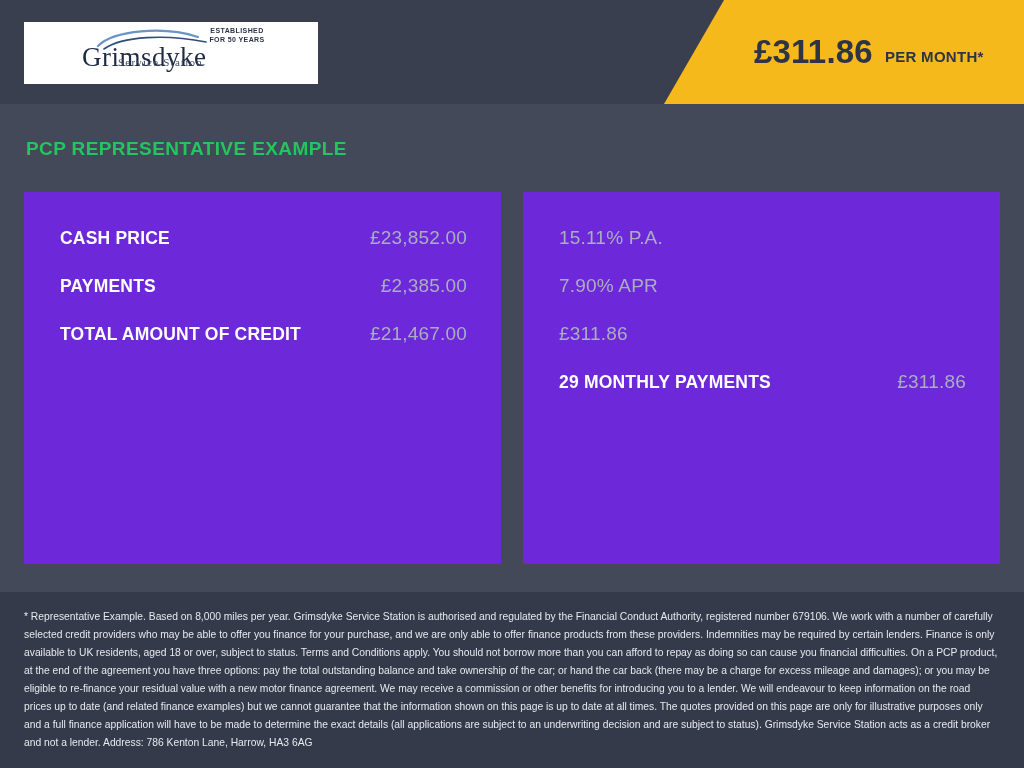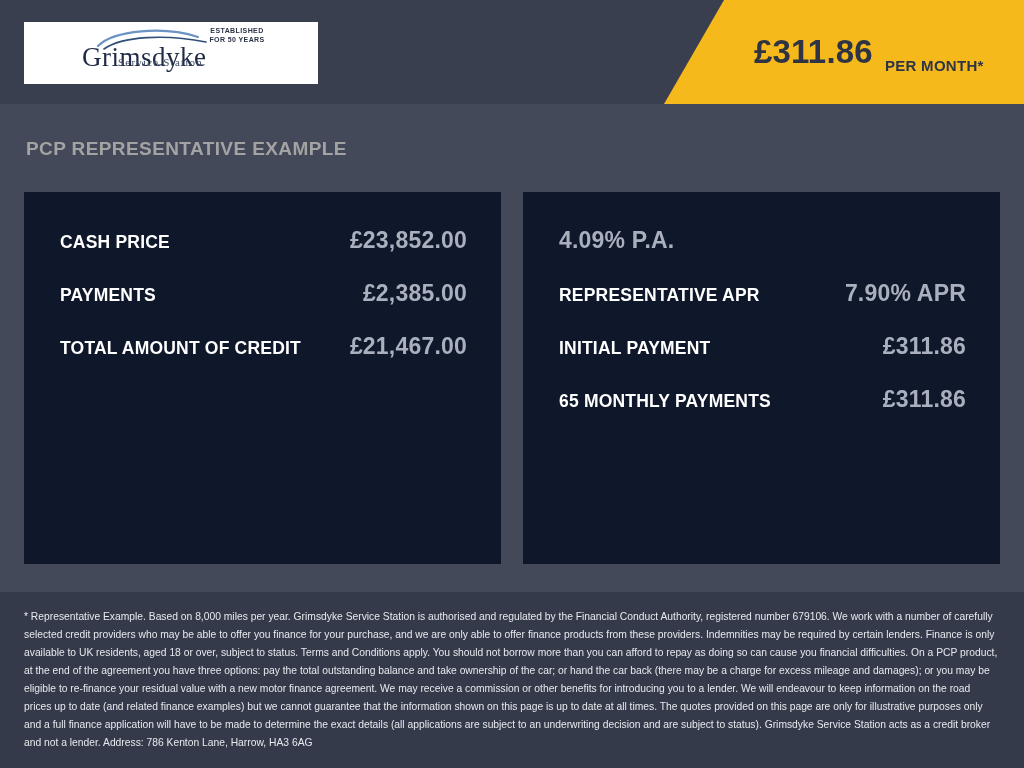--- a/index.html
+++ b/index.html
@@ -96,67 +96,67 @@
     color: #2f3445;
     letter-spacing: .2px;
   }
   .price-suffix {
     font-size: 15px;
     font-weight: bold;
     color: #2f3445;
     margin-left: 12px;
     letter-spacing: .3px;
     position: relative;
-    top: 13px;
+    top: 4px;
   }
 
   
   .body-area {
     background: #434959;
     padding: 0;
     height: 488px;
     position: relative;
   }
   .section-title {
-    color: #a3a3a3;
+    color: #22c55e;
     font-size: 19px;
     font-weight: bold;
     letter-spacing: .4px;
     padding: 34px 0 0 26px;
   }
   .panels {
     display: flex;
     gap: 22px;
     padding: 32px 24px 0 24px;
     box-sizing: border-box;
   }
   .panel {
-    background: #0f172a;
+    background: #6d28d9;
     flex: 1 1 0;
     padding: 22px 26px 22px 26px;
     box-sizing: border-box;
     height: 372px;
   }
   .row {
     display: flex;
     justify-content: space-between;
     align-items: baseline;
     padding: 13px 8px 13px 10px;
   }
   .row-label {
     color: #ffffff;
     font-size: 17.5px;
     font-weight: bold;
     letter-spacing: .2px;
     white-space: nowrap;
   }
   .row-value {
     color: #a9afbd;
-    font-size: 23px;
-    font-weight: bold;
+    font-size: 19px;
+    font-weight: normal;
     letter-spacing: .2px;
     white-space: nowrap;
   }
 
   
   .footer {
     background: #343a4a;
     padding: 16px 24px 12px 24px;
     box-sizing: border-box;
     height: 176px;
@@ -214,32 +214,30 @@
         <span class="row-value">£2,385.00</span>
       </div>
       <div class="row">
         <span class="row-label">TOTAL AMOUNT OF CREDIT</span>
         <span class="row-value">£21,467.00</span>
       </div>
     </div>
 
     <div class="panel">
       <div class="row">
-        <span class="row-value">4.09% P.A.</span>
-      </div>
-      <div class="row">
-        <span class="row-label">REPRESENTATIVE APR</span>
+        <span class="row-value">15.11% P.A.</span>
+      </div>
+      <div class="row">
         <span class="row-value">7.90% APR</span>
       </div>
       <div class="row">
-        <span class="row-label">INITIAL PAYMENT</span>
         <span class="row-value">£311.86</span>
       </div>
       <div class="row">
-        <span class="row-label">65 MONTHLY PAYMENTS</span>
+        <span class="row-label">29 MONTHLY PAYMENTS</span>
         <span class="row-value">£311.86</span>
       </div>
     </div>
 
   </div>
 </div>
 
 <div class="footer">
   <p>* Representative Example. Based on 8,000 miles per year. Grimsdyke Service Station is authorised and regulated by the Financial Conduct Authority, registered number 679106. We work with a number of carefully selected credit providers who may be able to offer you finance for your purchase, and we are only able to offer finance products from these providers. Indemnities may be required by certain lenders. Finance is only available to UK residents, aged 18 or over, subject to status. Terms and Conditions apply. You should not borrow more than you can afford to repay as doing so can cause you financial difficulties. On a PCP product, at the end of the agreement you have three options: pay the total outstanding balance and take ownership of the car; or hand the car back (there may be a charge for excess mileage and damages); or you may be eligible to re-finance your residual value with a new motor finance agreement. We may receive a commission or other benefits for introducing you to a lender. We will endeavour to keep information on the road prices up to date (and related finance examples) but we cannot guarantee that the information shown on this page is up to date at all times. The quotes provided on this page are only for illustrative purposes only and a full finance application will have to be made to determine the exact details (all applications are subject to an underwriting decision and are subject to status). Grimsdyke Service Station acts as a credit broker and not a lender. Address: 786 Kenton Lane, Harrow, HA3 6AG</p>
 </div>

